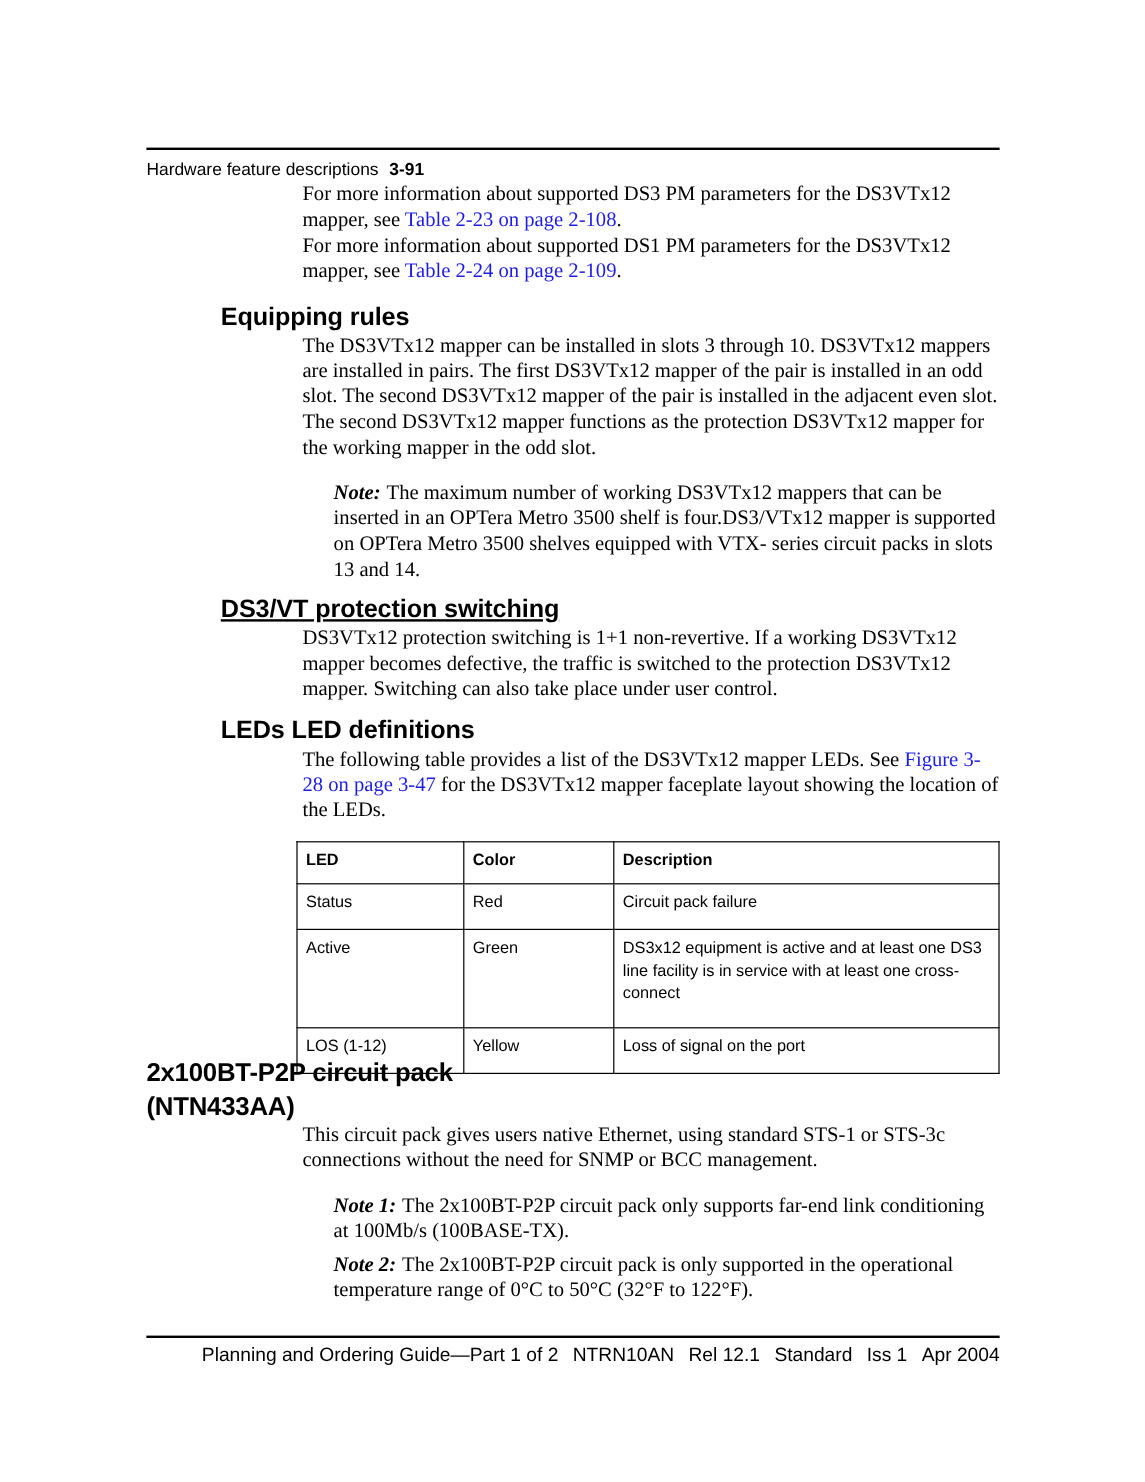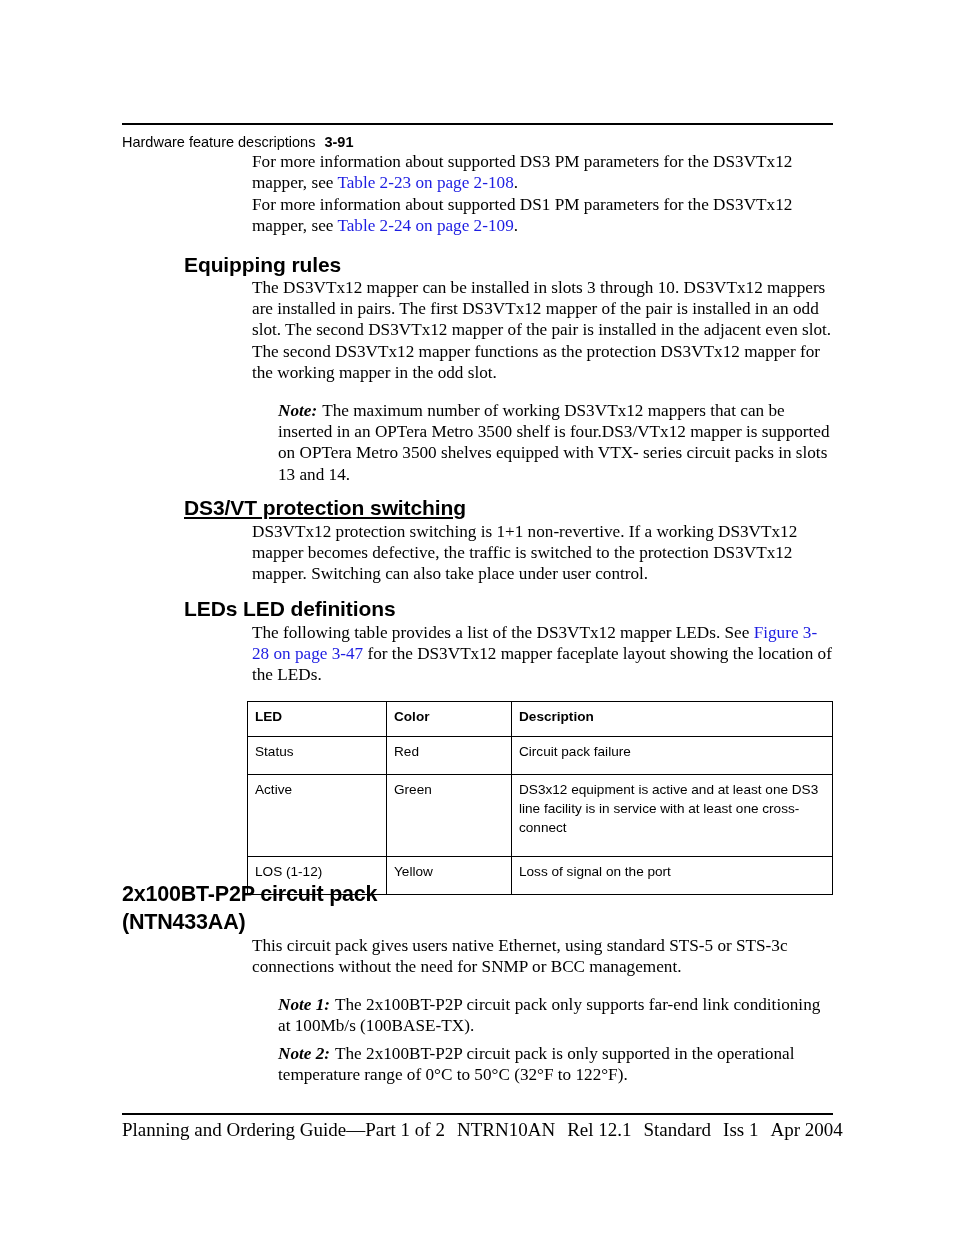--- a/index.html
+++ b/index.html
@@ -137,22 +137,22 @@
     width: 711px;
     height: 2px;
     background: #000;
   }
   .foot {
     position: absolute;
     left: 122px;
     top: 1121px;
     width: 711px;
     text-align: right;
-    font-family: Liberation Serif, serif;
-    font-size: 19px;
+    font-family: Liberation Sans, sans-serif;
+    font-size: 16px;
     line-height: 18px;
     white-space: nowrap;
   }
   .foot .g { margin-left: 12px; }
 </style>
 </head>
 <body>
 
 <div class="page">
 
@@ -204,21 +204,21 @@
       <td>LOS (1-12)</td>
       <td>Yellow</td>
       <td>Loss of signal on the port</td>
     </tr>
   </tbody>
     </table>
 
   <div class="h1" style="top:881px;">2x100BT-P2P circuit pack</div>
   <div class="h1" style="top:909px;">(NTN433AA)</div>
 
-  <div class="body-col" style="top:935px;"> This circuit pack gives users native Ethernet, using standard STS-5 or STS-3c connections without the need for SNMP or BCC management.</div>
+  <div class="body-col" style="top:935px;"> This circuit pack gives users native Ethernet, using standard STS-1 or STS-3c connections without the need for SNMP or BCC management.</div>
 
   <div class="indent-col" style="top:994px;">
     <span class="note-lbl">Note 1:</span><span class="sp"> </span><span>The 2x100BT-P2P circuit pack only supports far-end link conditioning at 100Mb/s (100BASE-TX).</span>
   </div>
 
   <div class="indent-col" style="top:1043px;">
     <span class="note-lbl">Note 2:</span><span class="sp"> </span><span>The 2x100BT-P2P circuit pack is only supported in the operational temperature range of 0°C to 50°C (32°F to 122°F).</span>
   </div>
 
   <div class="rule-bot"></div>

